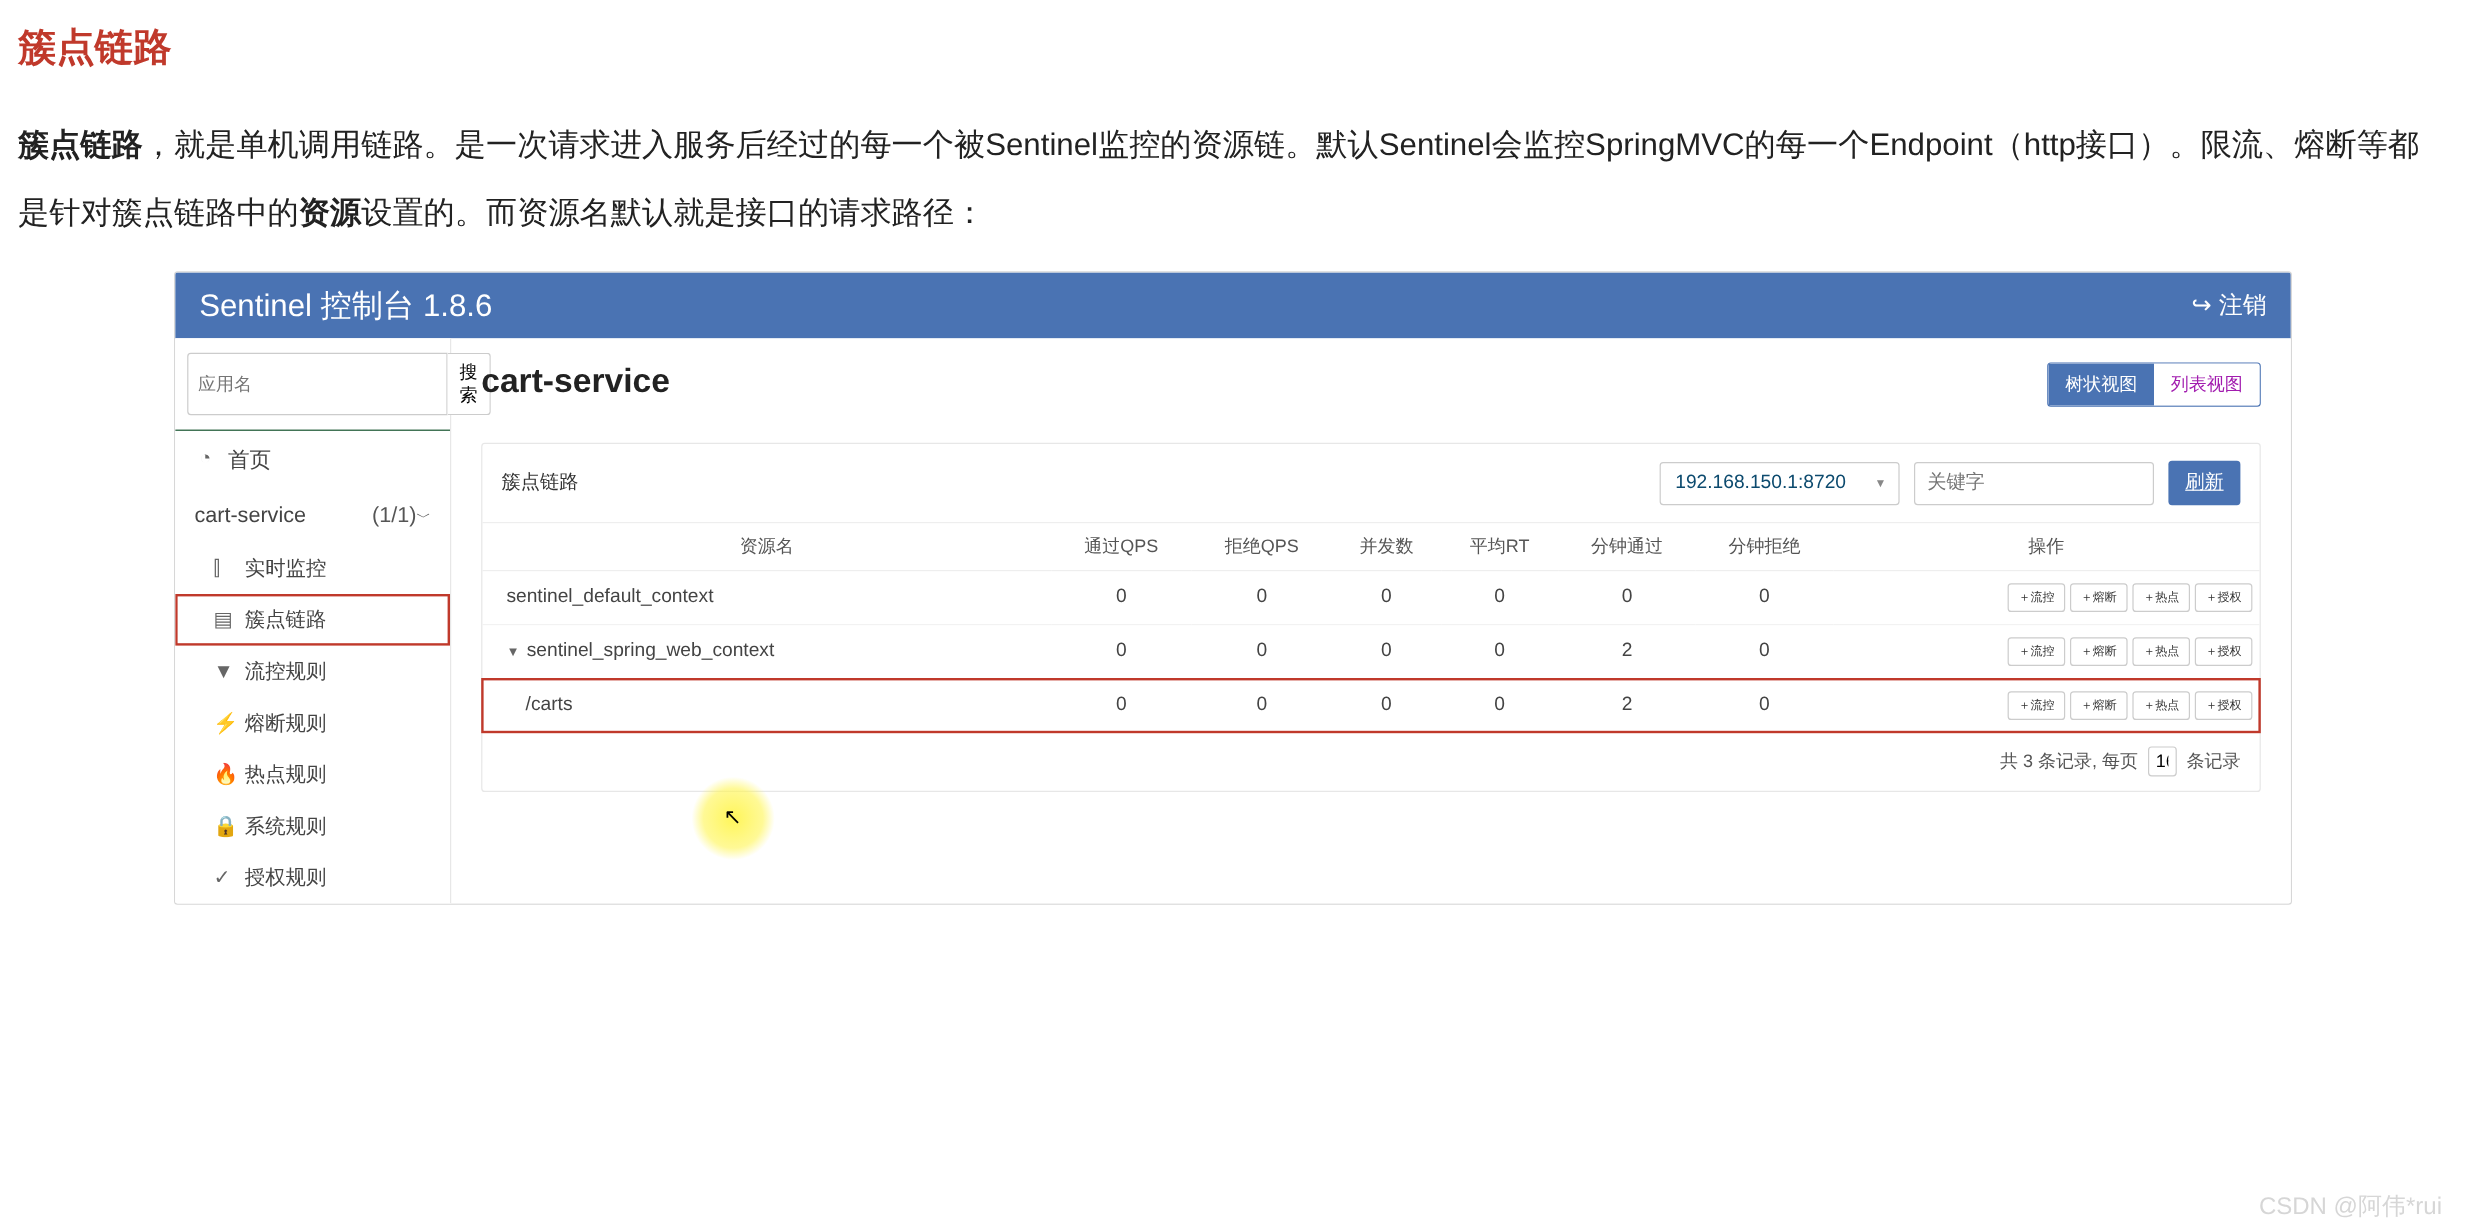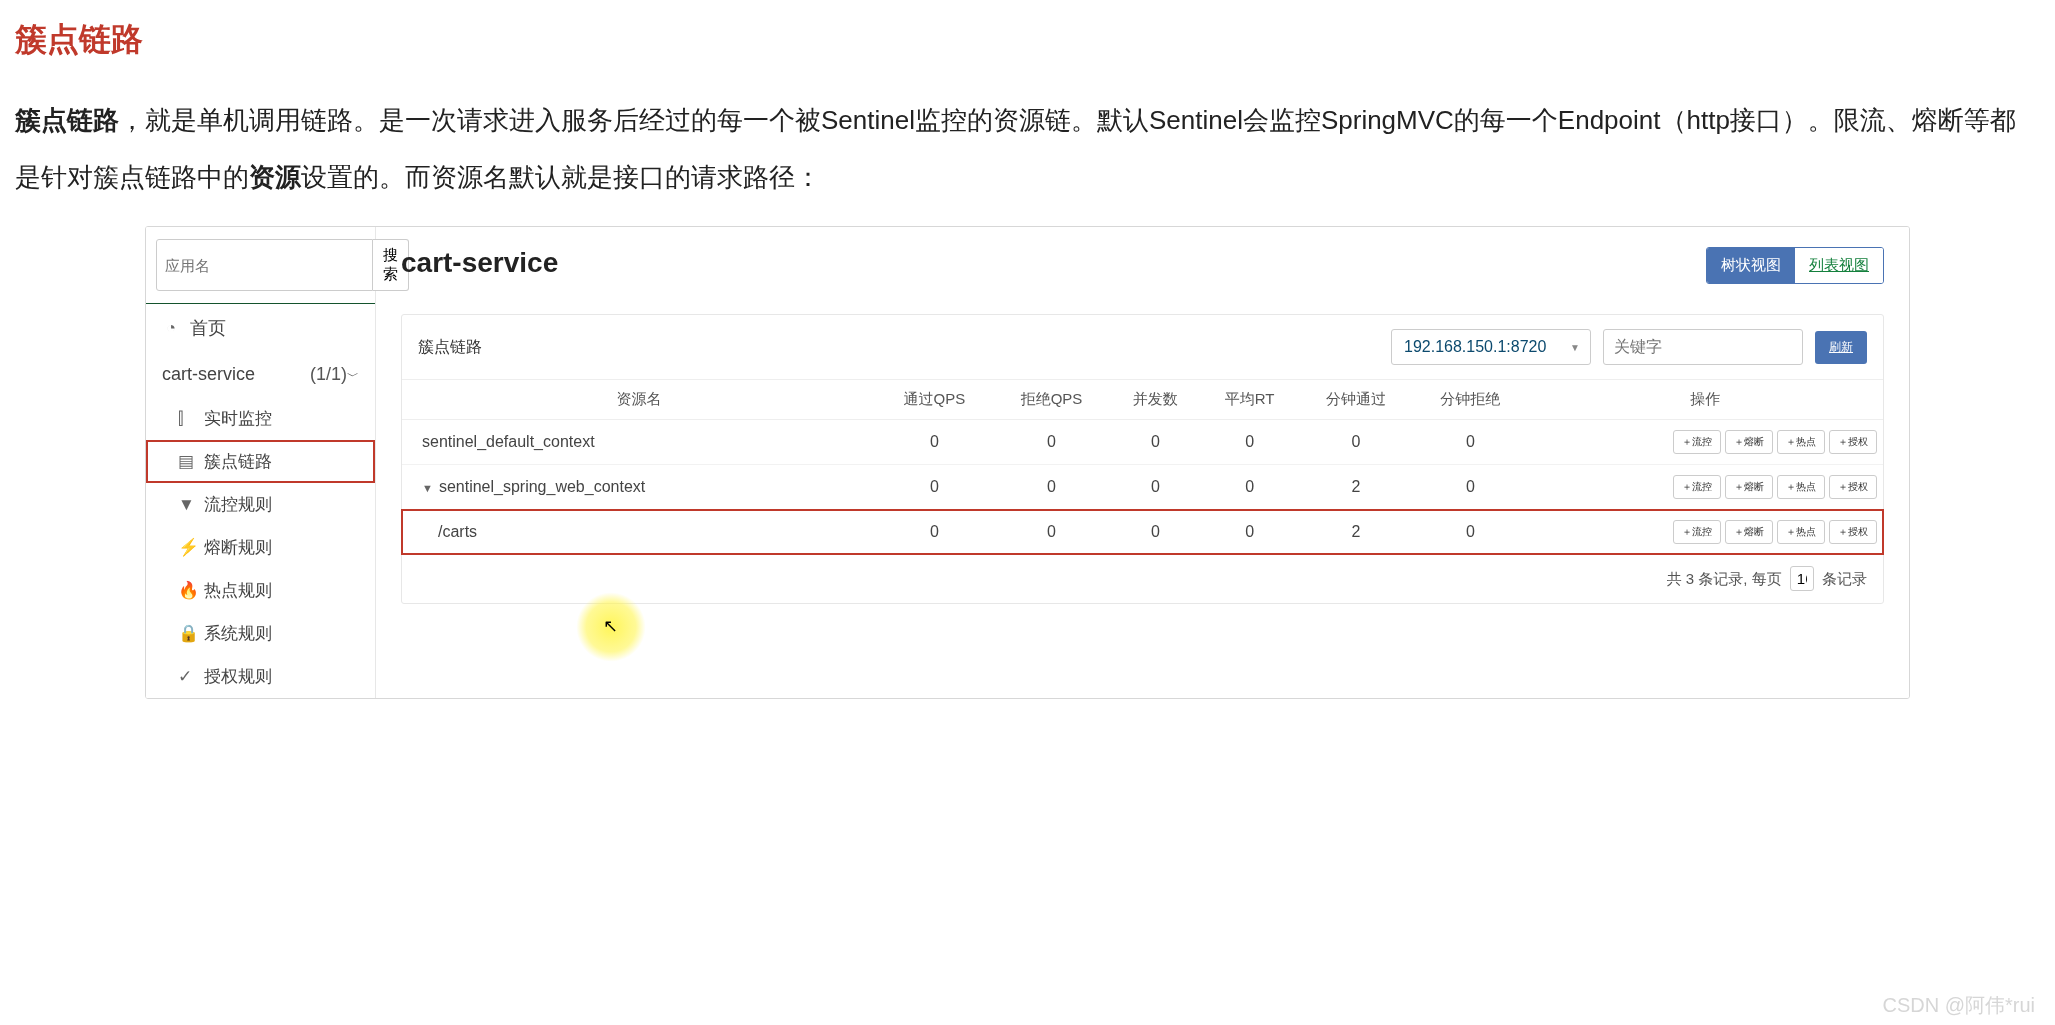--- a/index.html
+++ b/index.html
@@ -21,29 +21,29 @@
     .side-app { display: flex; justify-content: space-between; padding: 12px 16px; font-size: 18px; color: #444; cursor: pointer; }
     .side-sub { padding: 10px 16px 10px 32px; font-size: 17px; color: #444; display: flex; align-items: center; gap: 10px; cursor: pointer; }
     .side-sub .icon { width: 16px; color: #666; }
     .side-sub.selected { outline: 2px solid #c0392b; outline-offset: -2px; }
     .main { flex: 1; padding: 20px 25px; }
     .main-head { display: flex; justify-content: space-between; align-items: flex-start; margin-bottom: 30px; }
     .main-title { font-size: 28px; font-weight: 700; }
     .view-toggle { display: flex; border: 1px solid #4a73b3; border-radius: 3px; overflow: hidden; }
     .vt-btn { padding: 8px 14px; font-size: 15px; cursor: pointer; }
     .vt-btn.active { background: #4a73b3; color: #fff; }
-    .vt-btn.inactive { background: #fff; color: #15803d; text-decoration: underline; }
+    .vt-btn.inactive { background: #fff; color: #a21caf; }
     .panel { border: 1px solid #e7e7e7; border-radius: 3px; }
     .panel-top { display: flex; align-items: center; padding: 14px 16px; gap: 12px; border-bottom: 1px solid #eee; }
     .panel-label { font-size: 16px; color: #333; flex-shrink: 0; }
     .spacer { flex: 1; }
     .select { border: 1px solid #ccc; border-radius: 3px; padding: 8px 30px 8px 12px; font-size: 16px; color: #0c4a6e; position: relative; min-width: 200px; background: #fff; cursor: pointer; }
     .select::after { content: "▼"; font-size: 10px; color: #888; position: absolute; right: 10px; top: 50%; transform: translateY(-50%); }
     .keyword { border: 1px solid #ccc; border-radius: 3px; padding: 8px 10px; font-size: 16px; color: #888; width: 200px; outline: none; }
-    .refresh-btn { background: #4a73b3; color: #fff; border: none; border-radius: 3px; padding: 8px 14px; font-size: 12px; cursor: pointer; text-decoration: underline; }
+    .refresh-btn { background: #4a73b3; color: #fff; border: none; border-radius: 3px; padding: 8px 14px; font-size: 16px; cursor: pointer; text-decoration: underline; }
     table { width: 100%; border-collapse: collapse; font-size: 16px; }
     th, td { padding: 10px 6px; text-align: center; color: #444; }
     th { font-weight: 400; color: #555; border-bottom: 1px solid #eee; font-size: 15px; }
     td { border-top: 1px solid #f2f2f2; }
     .col-name { text-align: left; padding-left: 24px; }
     .col-name.indent1 { padding-left: 20px; }
     .col-name.indent2 { padding-left: 36px; }
     .tree-toggle { margin-right: 6px; color: #666; cursor: pointer; font-size: 11px; }
     .op-btns { display: flex; gap: 4px; justify-content: flex-end; flex-wrap: nowrap; }
     .op-btn { border: 1px solid #ccc; background: #fff; padding: 4px 8px; font-size: 10px; border-radius: 3px; cursor: pointer; color: #333; white-space: nowrap; }
@@ -57,20 +57,27 @@
 </head>
 <body>
 
 <div class="doc-wrap">
   <h2 class="doc-title">簇点链路</h2>
   <p class="doc-para">
     <span class="bold">簇点链路</span><span>，就是单机调用链路。是一次请求进入服务后经过的每一个被Sentinel监控的资源链。默认Sentinel会监控SpringMVC的每一个Endpoint（http接口）。限流、熔断等都是针对簇点链路中的</span><span class="bold">资源</span><span>设置的。而资源名默认就是接口的请求路径：</span>
   </p>
 
   <div class="console" style="position:relative;">
+    <div class="console-header">
+      <span>Sentinel 控制台 1.8.6</span>
+      <span class="logout">
+        <span>↪</span>
+        <span>注销</span>
+      </span>
+    </div>
     <div class="console-body">
       <div class="sidebar">
         <div class="search-row">
           <input class="search-input" placeholder="应用名" style="">
           <button class="search-btn">搜索</button>
         </div>
         <div class="side-item">
           <span class="icon">◔</span>
           <span>首页</span>
         </div>

